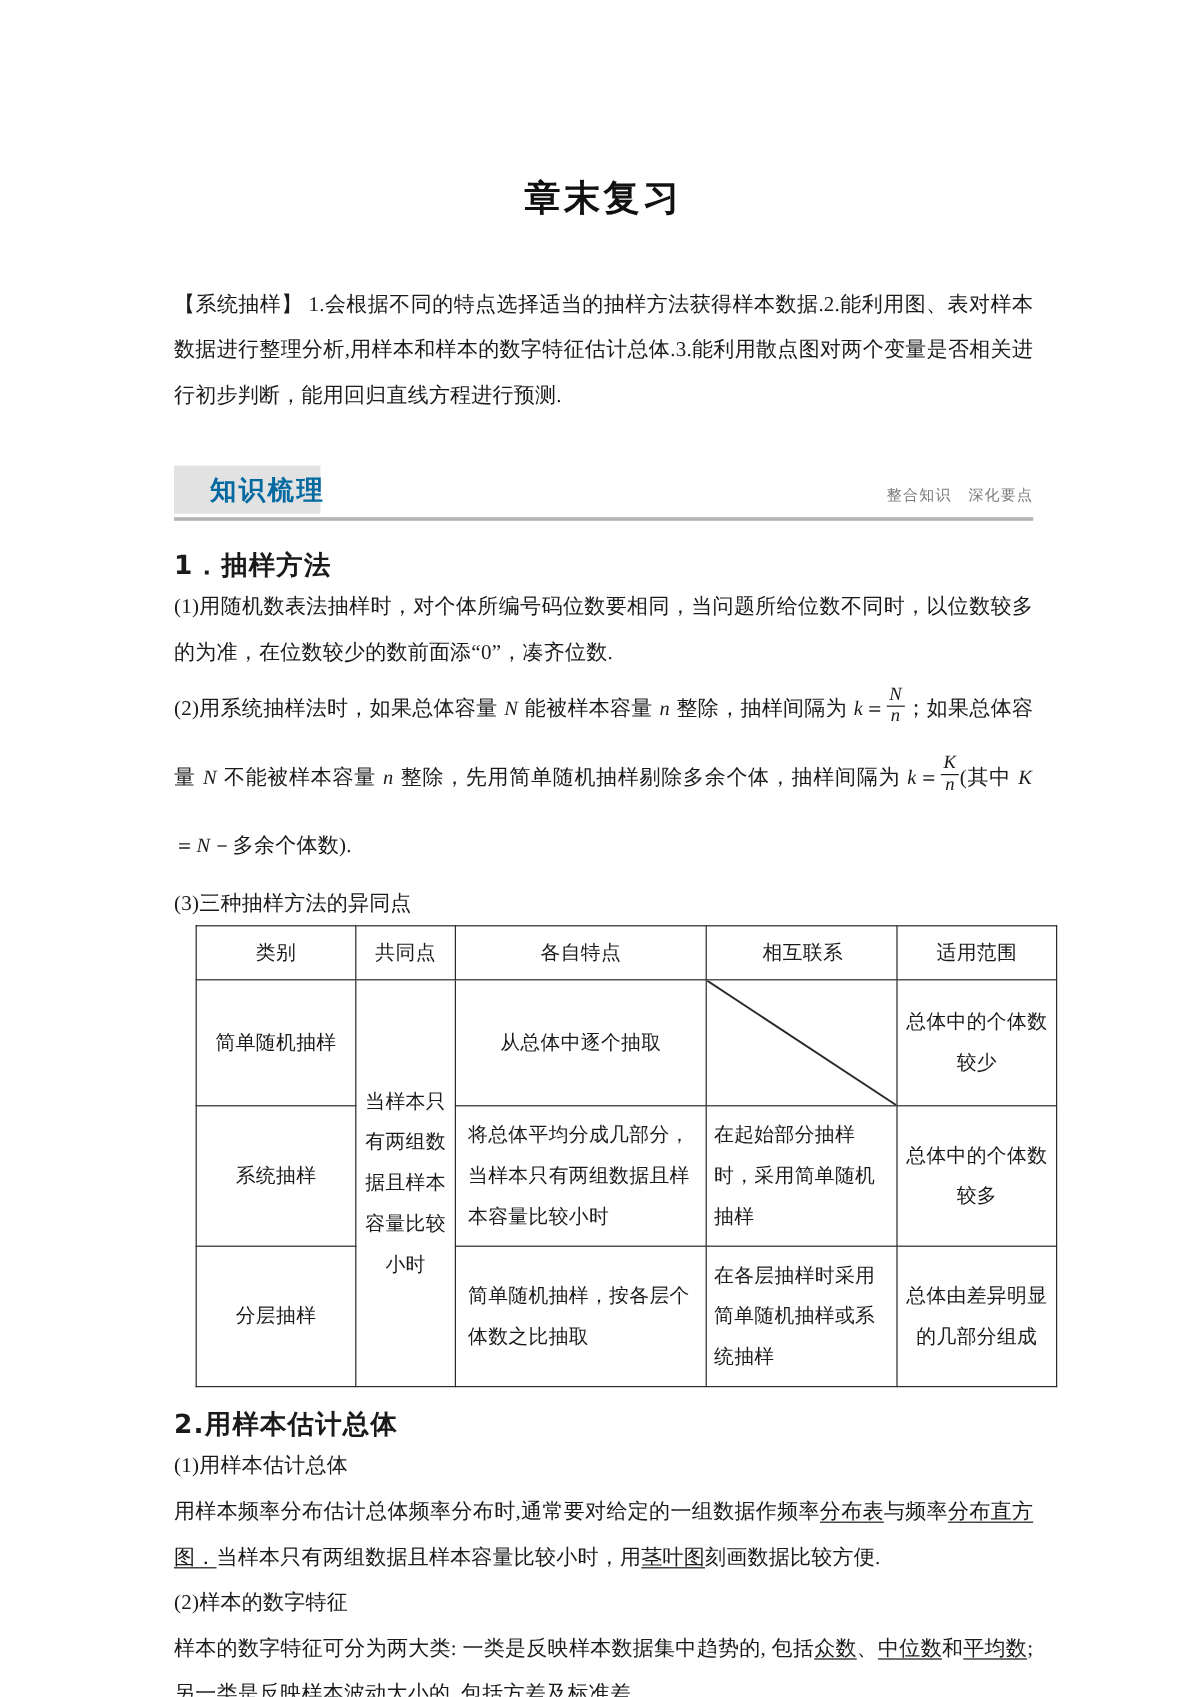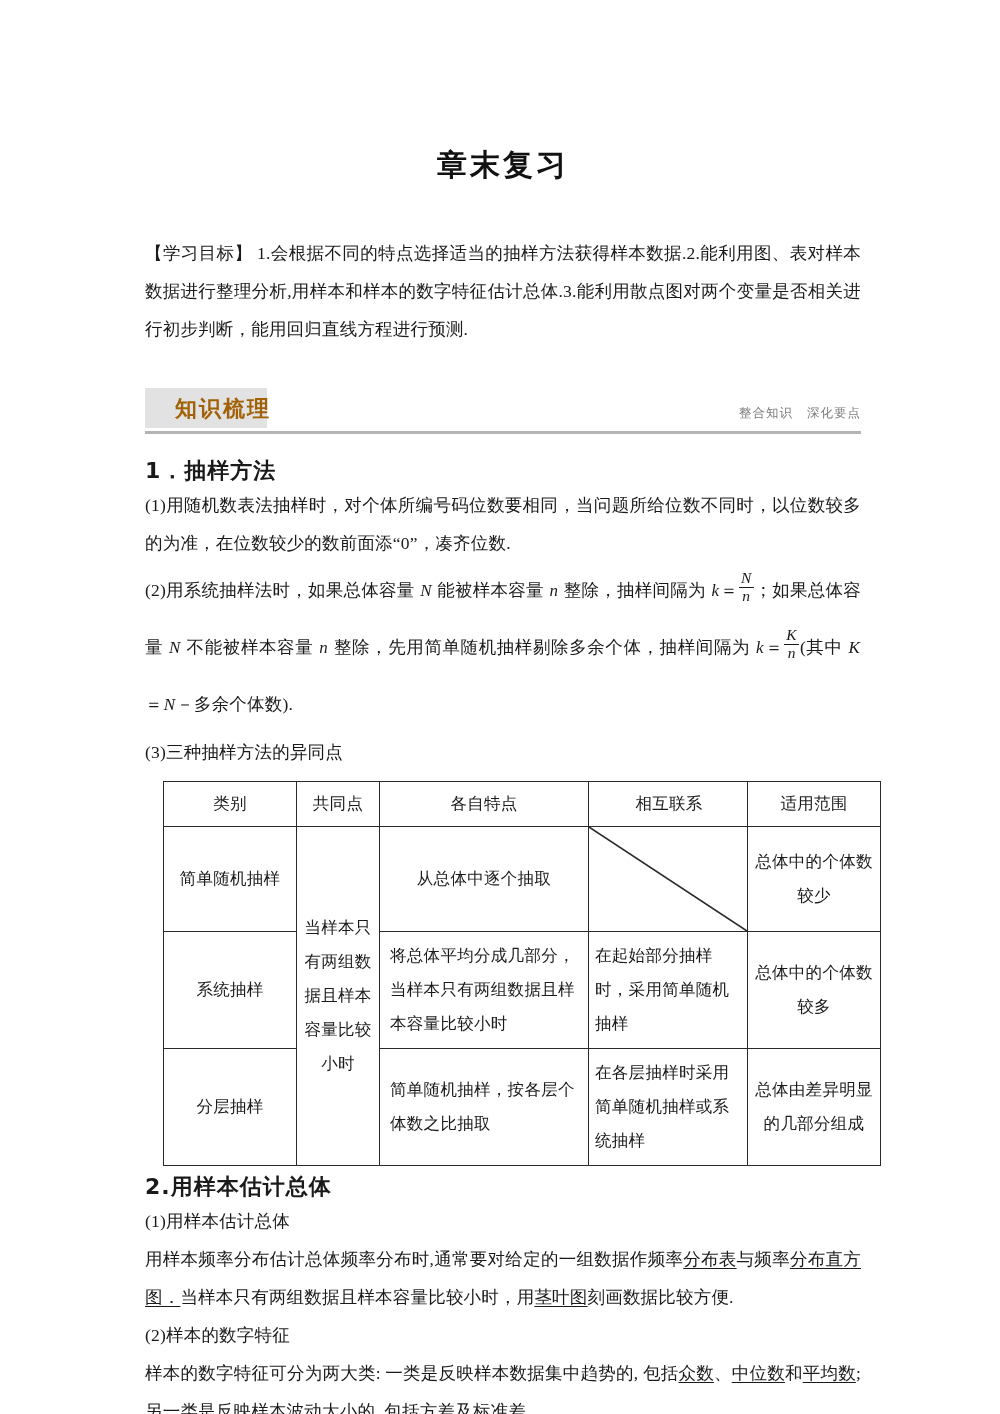--- a/index.html
+++ b/index.html
@@ -68,21 +68,21 @@
     background: #e2e2e2;
   }
   .banner-title {
     position: absolute;
     left: 30px;
     top: 6px;
     font-family: "DejaVu Sans", "Liberation Sans", sans-serif;
     font-weight: bold;
     font-size: 22px;
     letter-spacing: 2px;
-    color: #a16207;
+    color: #0369a1;
   }
   .banner-sub {
     position: absolute;
     right: 0;
     top: 17px;
     font-family: "DejaVu Sans", "Liberation Sans", sans-serif;
     font-size: 12.5px;
     color: #7b7b7b;
     letter-spacing: 1px;
   }
@@ -97,21 +97,21 @@
   }
 
   
   .h-num {
     margin-top: 22px;
     font-family: "DejaVu Sans", "Liberation Sans", sans-serif;
     font-weight: bold;
     font-size: 22px;
     letter-spacing: 1px;
   }
-  .h-num.tight { margin-top: 6px; }
+  .h-num.tight { margin-top: 16px; }
   p.body {
     margin: 0;
     font-size: 17.5px;
     line-height: 38px;
     text-align: justify;
     letter-spacing: 0.2px;
   }
   p.body.spaced { line-height: 56px; }
   .u { text-decoration: underline; text-underline-offset: 3px; }
   .mi {
@@ -130,21 +130,21 @@
     font-size: 15.5px;
     line-height: 1.08;
     margin: 0 1px;
     position: relative;
     top: -0.25em;
   }
   .frac .num { display: block; padding: 0 2px; }
   .frac .den { display: block; padding: 0 2px; border-top: 1.4px solid #1a1a1a; }
 
   
-  .tbl-wrap { margin-top: 10px; margin-left: 18px; }
+  .tbl-wrap { margin-left: 18px; }
   table.cmp {
     border-collapse: collapse;
     width: 678px;
     font-size: 16.5px;
     table-layout: fixed;
   }
   table.cmp td {
     border: 1.6px solid #2a2a2a;
     padding: 7px 6px;
     vertical-align: middle;
@@ -167,21 +167,21 @@
 </style>
 </head>
 <body>
 
 <div class="page">
   <div class="content">
 
     <h1 class="doc-title">章末复习</h1>
 
     <div class="objectives">
-      <span class="obj-label">【学习目标】</span>
+      <span class="obj-label">【系统抽样】</span>
       <span>1.会根据不同的特点选择适当的抽样方法获得样本数据.2.能利用图、表对样本数据进行整理分析,用样本和样本的数字特征估计总体.3.能利用散点图对两个变量是否相关进行初步判断，能用回归直线方程进行预测.</span>
     </div>
 
     <div class="section-banner">
       <div class="banner-bg"></div>
       <div class="banner-title">知识梳理</div>
       <div class="banner-sub">
         <span>整合知识</span><span>深化要点</span>
       </div>
       <div class="banner-rule"></div>

